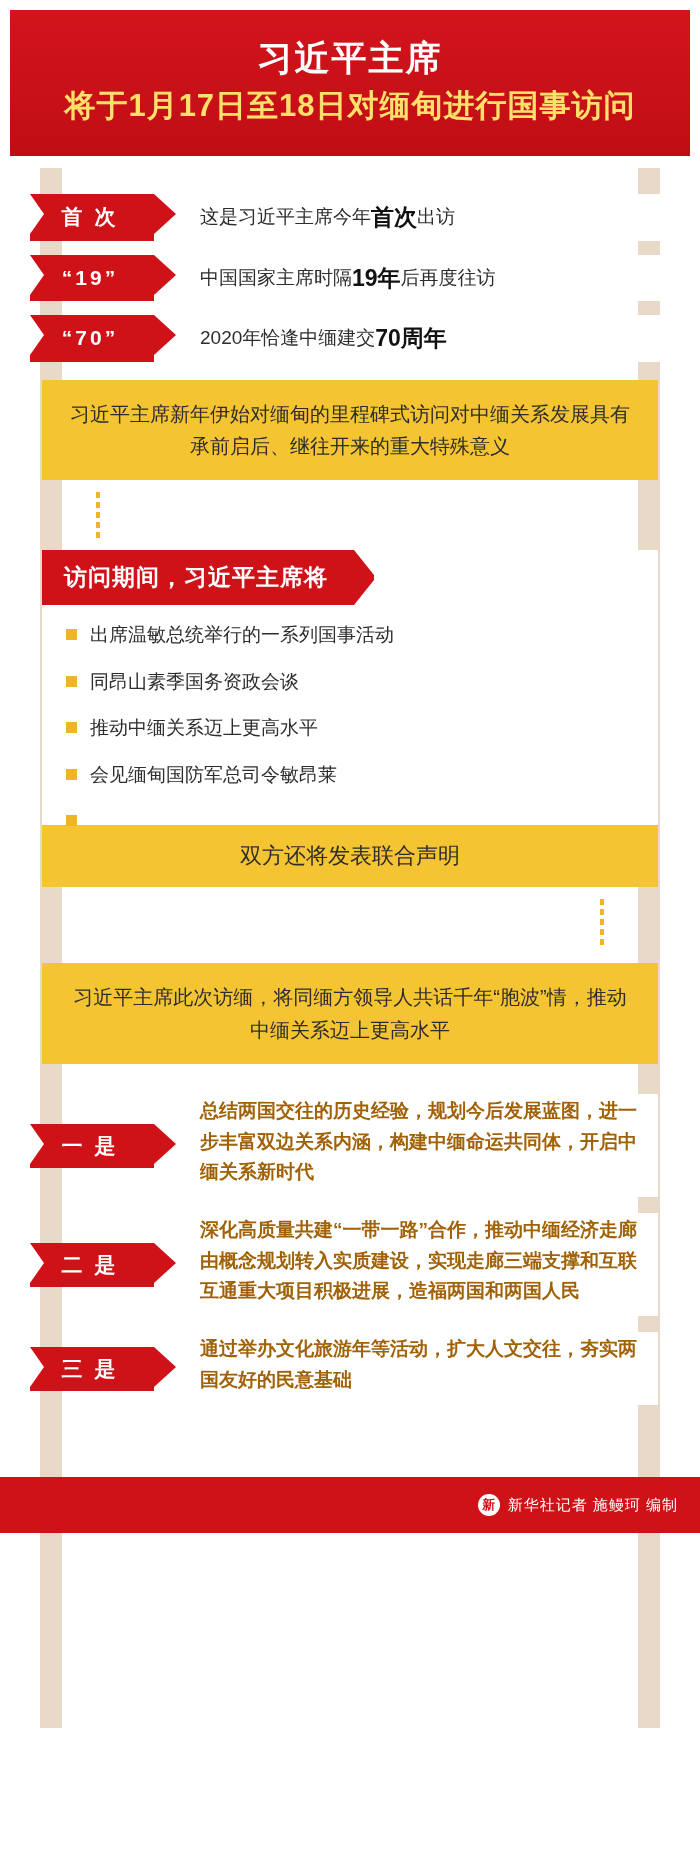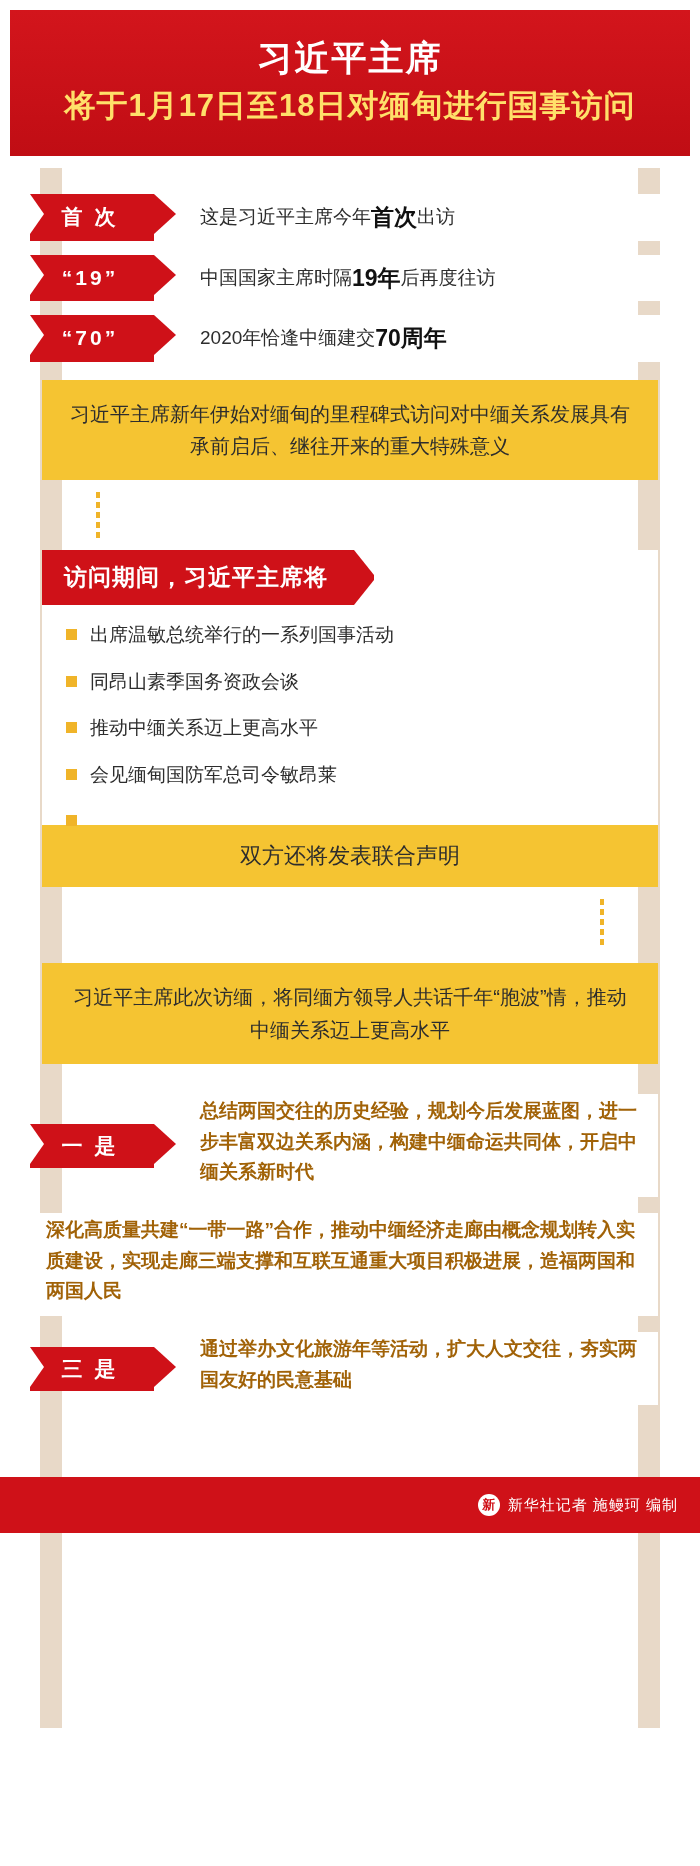--- a/index.html
+++ b/index.html
@@ -325,20 +325,21 @@
       <div class="yellow-panel">习近平主席此次访缅，将同缅方领导人共话千年“胞波”情，推动中缅关系迈上更高水平</div>
 
       <div class="spacer-sm"></div>
 
       <div>
         <div class="reason">
           <div class="tag">一 是</div>
           <div class="reason-text">总结两国交往的历史经验，规划今后发展蓝图，进一步丰富双边关系内涵，构建中缅命运共同体，开启中缅关系新时代</div>
         </div>
         <div class="reason">
+          <div class="tag">二 是</div>
           <div class="reason-text">深化高质量共建“一带一路”合作，推动中缅经济走廊由概念规划转入实质建设，实现走廊三端支撑和互联互通重大项目积极进展，造福两国和两国人民</div>
         </div>
         <div class="reason">
           <div class="tag">三 是</div>
           <div class="reason-text">通过举办文化旅游年等活动，扩大人文交往，夯实两国友好的民意基础</div>
         </div>
       </div>
 
       <div class="spacer-md"></div>
     </div>

